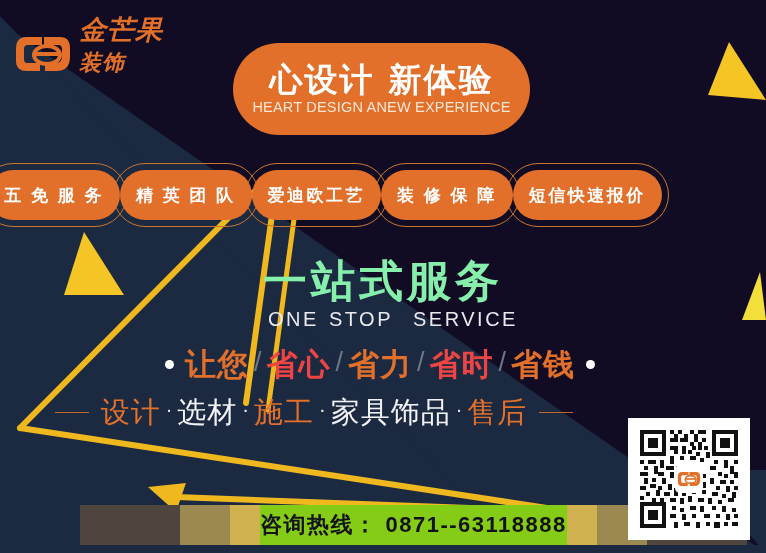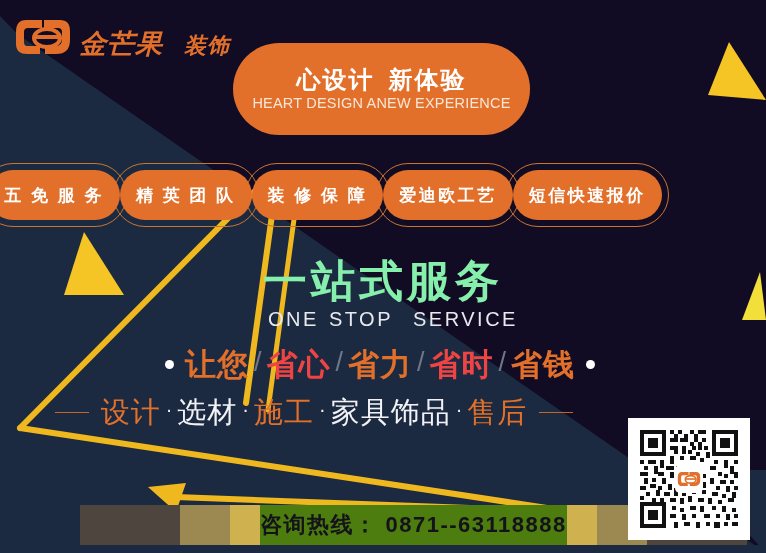--- a/index.html
+++ b/index.html
@@ -24,21 +24,21 @@
   }
   .logo-mark{width:58px;height:42px;flex:none;}
   .logo-text{display:flex;flex-direction:column;line-height:1;padding-bottom:1px;}
   .logo-en{
     font-family:"DejaVu Sans",sans-serif;
     font-size:14px;font-weight:bold;font-style:italic;
     letter-spacing:1.2px;color:#C9712F;
     margin:0 0 2px 18px;
   }
   .logo-cn{
-    display:flex;align-items:baseline;gap:21px;
+    display:flex;align-items:baseline;gap:9px;flex-direction:column;
   }
   .logo-cn-main{
     font-size:27px;font-weight:bold;color:#E2702A;
     letter-spacing:1px;font-style:italic;
     font-family:"DejaVu Sans",sans-serif;
   }
   .logo-cn-sub{
     font-size:22px;font-weight:bold;color:#E2702A;
     letter-spacing:1px;font-style:italic;
     font-family:"DejaVu Sans",sans-serif;
@@ -48,21 +48,21 @@
   .headline-pill{
     position:absolute;left:233px;top:43px;
     width:297px;height:92px;
     background:#E2702A;
     border-radius:46px;
     display:flex;flex-direction:column;
     align-items:center;justify-content:center;
     gap:2px;
   }
   .headline-cn{
-    color:#ffffff;font-size:24px;font-weight:bold;
+    color:#ffffff;font-size:33px;font-weight:bold;
     letter-spacing:2px;line-height:1.05;
     white-space:nowrap;
   }
   .headline-cn .gap{display:inline-block;width:14px;}
   .headline-en{
     color:#FBE6D6;font-size:14.5px;font-weight:normal;
     letter-spacing:.2px;white-space:nowrap;
   }
 
   
@@ -155,21 +155,21 @@
   .bottombar{
     position:absolute;left:80px;top:505px;
     width:606px;height:40px;
     display:flex;align-items:stretch;
   }
   .bb-seg{flex:none;height:100%;}
   .bb-dark{width:100px;background:#4E453F;}
   .bb-tan{width:50px;background:#9C8951;}
   .bb-gold{width:30px;background:#D0B14F;}
   .bb-main{
-    flex:1 1 auto;background:#4d7c0f;
+    flex:1 1 auto;background:#84cc16;
     display:flex;align-items:center;justify-content:center;
     color:#14121A;font-size:22px;font-weight:bold;
     letter-spacing:1.5px;white-space:nowrap;
   }
   .bb-main .sp{display:inline-block;width:8px;}
   .bb-gold2{width:30px;background:#D0B14F;}
   .bb-tan2{width:50px;background:#9C8951;}
   .bb-dark2{width:100px;background:#4E453F;}
 
   
@@ -243,24 +243,24 @@
   </div>
 
   <div class="feature-row">
     <div class="feature-item">
       <div class="feature-btn">五 免 服 务</div>
     </div>
     <div class="feature-item">
       <div class="feature-btn">精 英 团 队</div>
     </div>
     <div class="feature-item">
+      <div class="feature-btn">爱迪欧工艺</div>
+    </div>
+    <div class="feature-item">
       <div class="feature-btn">装 修 保 障</div>
-    </div>
-    <div class="feature-item">
-      <div class="feature-btn">爱迪欧工艺</div>
     </div>
     <div class="feature-item">
       <div class="feature-btn">短信快速报价</div>
     </div>
   </div>
 
   <div class="onestop">
     <div class="onestop-cn">一站式服务</div>
     <div class="onestop-en">
       <span>ONE</span><span class="gap"></span><span>STOP</span><span class="gap"></span><span class="gap"></span><span>SERVICE</span>

